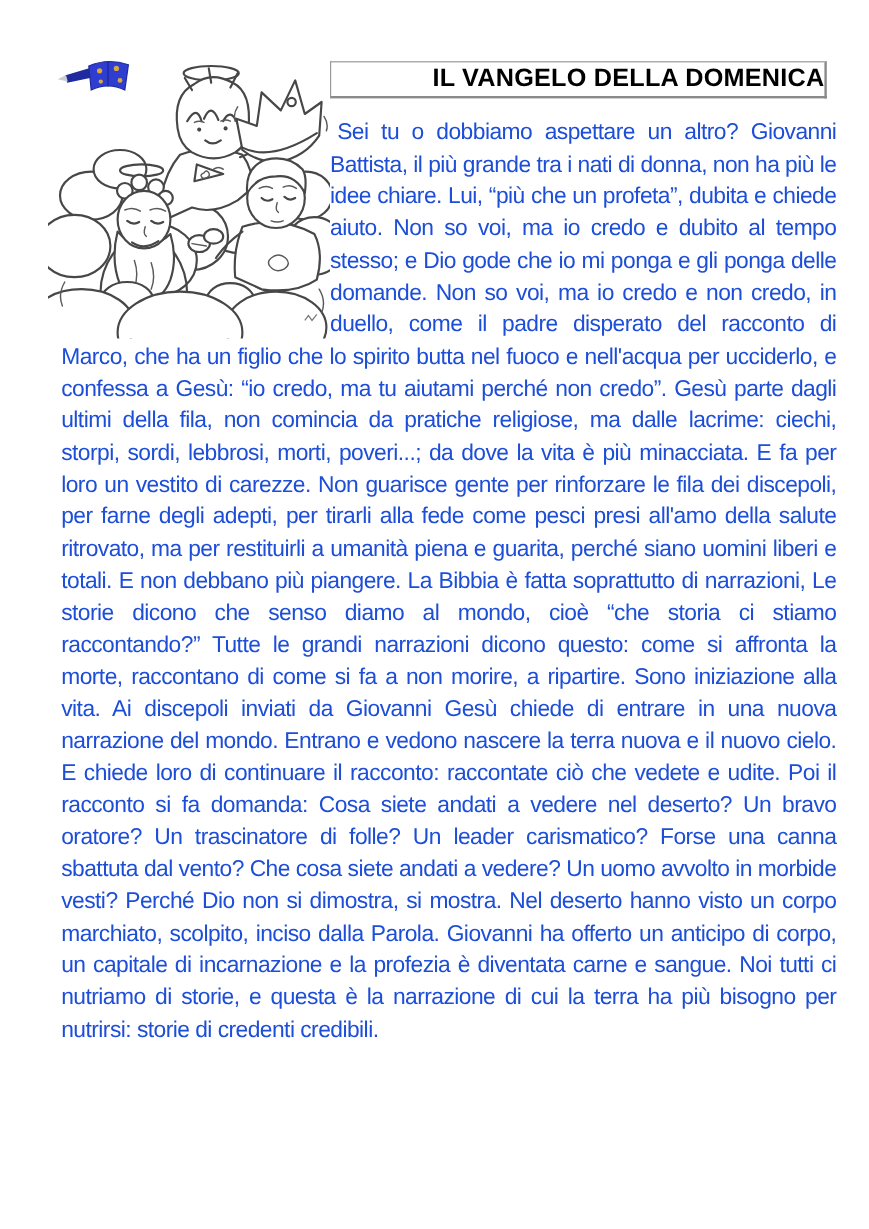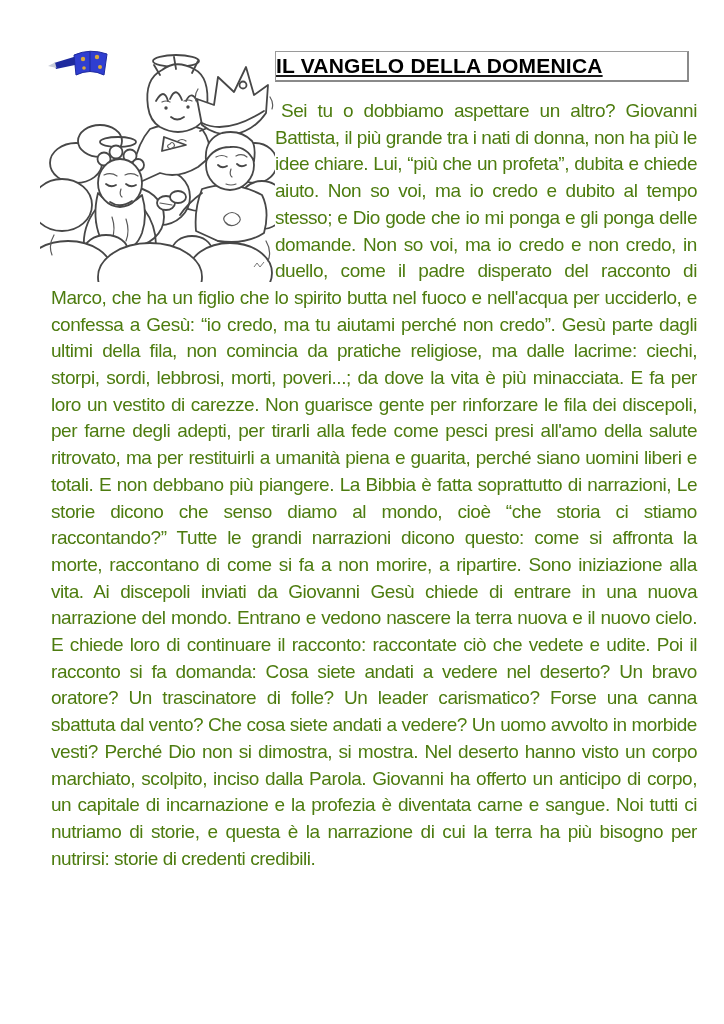--- a/index.html
+++ b/index.html
@@ -30,38 +30,37 @@
   }
   .title-box {
     overflow: hidden; 
     margin: 6px 8px 0 4px;
     height: 28px;
     border: 1px solid #9a9a9a;
     border-right: 2px solid #8a8a8a;
     border-bottom: 2px solid #8a8a8a;
     display: flex;
     align-items: center;
-    justify-content: flex-start;
-    text-decoration: underline;
+    justify-content: flex-end;
   }
   .title-text {
     font-weight: bold;
     font-size: 21px;
     letter-spacing: 0.2px;
     color: #000000;
     white-space: nowrap;
   }
   .body-text {
     margin: 16px 0 0 11px;
     text-align: justify;
     text-indent: 6px;
     font-size: 19px;
     line-height: 26.7px;
     letter-spacing: -0.45px;
-    color: #4d7c0f;
+    color: #1d4ed8;
   }
   .ln { stroke: #474747; stroke-width: 1.8; fill: none; stroke-linecap: round; stroke-linejoin: round; }
   .fillw { stroke: #474747; stroke-width: 1.8; fill: #ffffff; stroke-linecap: round; stroke-linejoin: round; }
   .thin { stroke: #5a5a5a; stroke-width: 1.2; fill: none; stroke-linecap: round; }
 </style>
 </head>
 <body>
 
 <div class="page">
 

